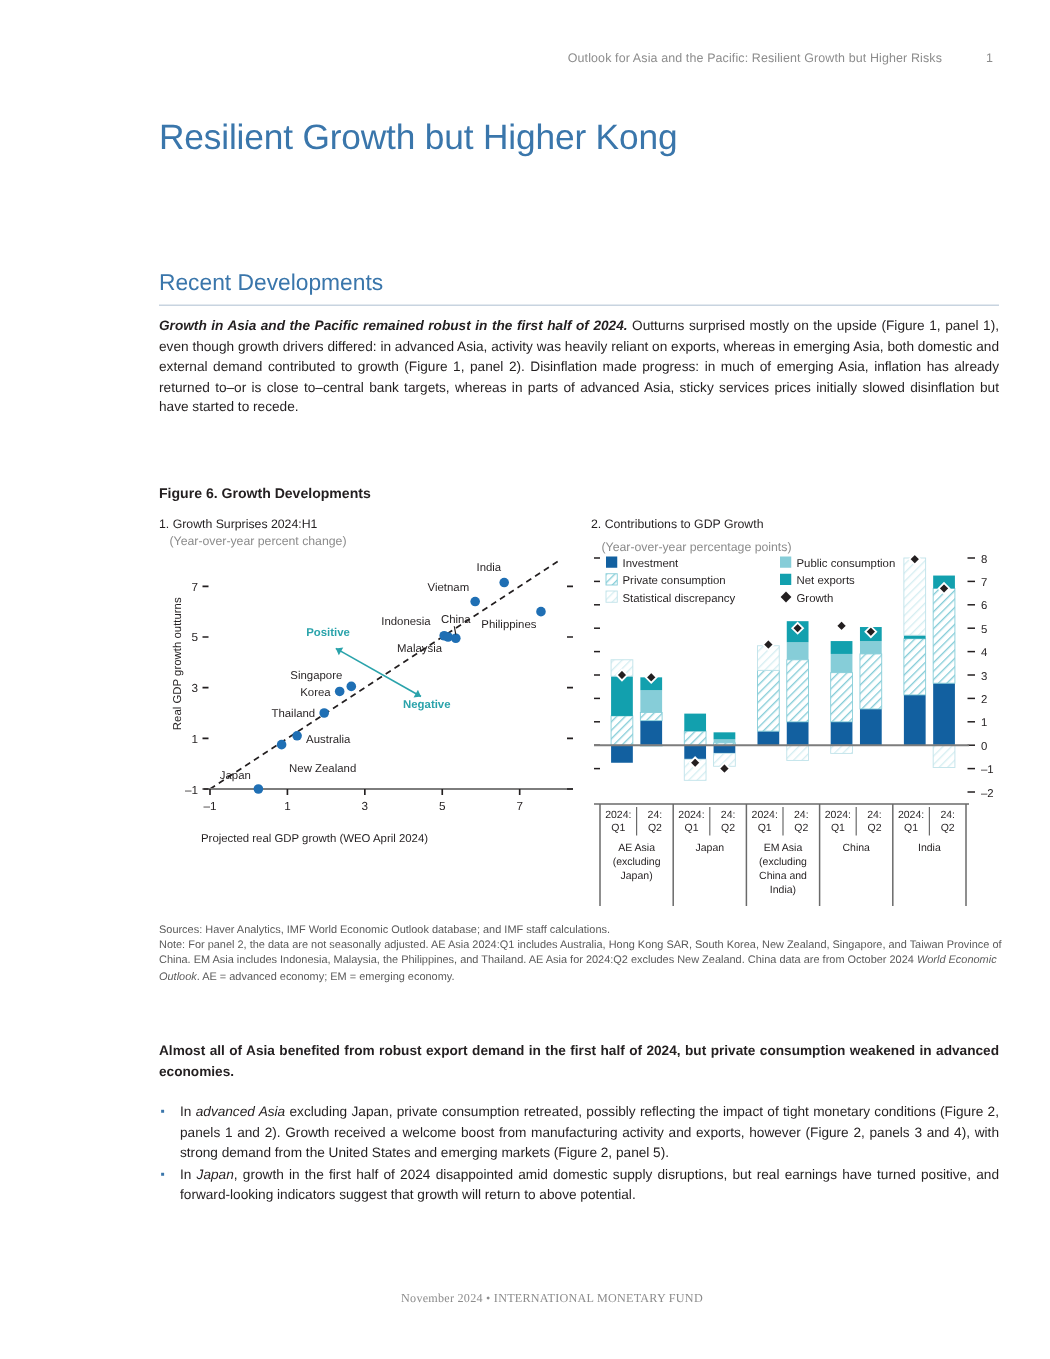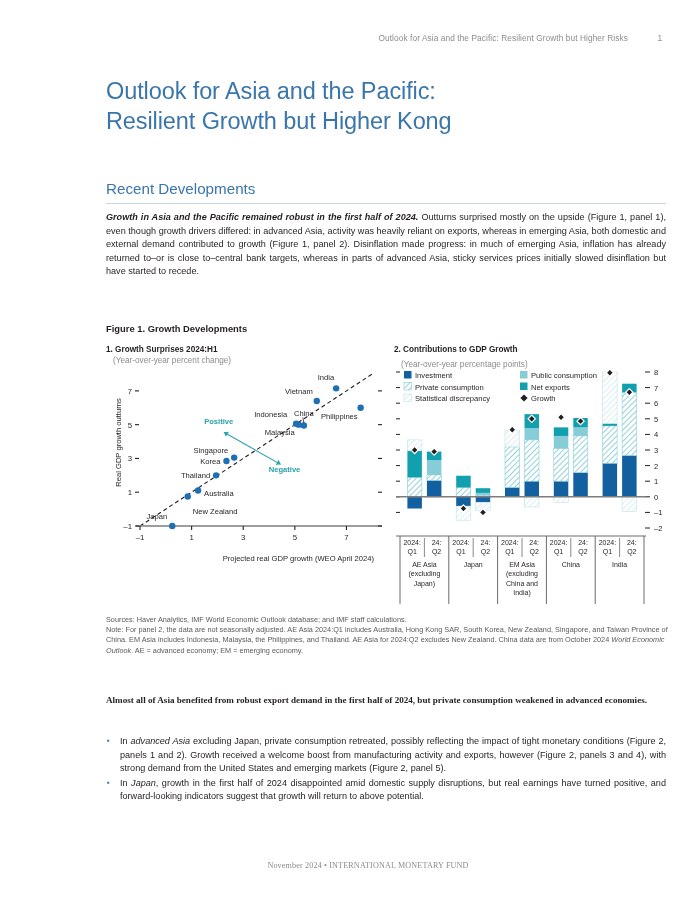--- a/index.html
+++ b/index.html
@@ -54,54 +54,54 @@
   }
   .para b { font-weight:700;font-style:italic; }
   #para1 { top:211px; }
 
   
   .fig-title {
     position:absolute; left:70px; top:323px;
     font-size:9.4px; font-weight:700; color:#231f20;
   }
   .panel-num {
-    position:absolute; font-size:8.2px; font-weight:700; color:#231f20;text-align:right;
+    position:absolute; font-size:8.2px; font-weight:400; color:#231f20;text-align:right;
   }
   .panel-sub {
     position:absolute; font-size:8.2px; color:#8c8c8c;text-align:center;
   }
   #p1num { left:70px; top:345px; }
   #p1sub { left:77px; top:356px; }
   #p2num { left:358px; top:345px; }
   #p2sub { left:365px; top:360px; }
 
   
   .scatter-wrap { position:absolute; left:68px; top:366px; width:288px; height:205px; }
   .sc-ylabel {
     position:absolute; left:-56px; top:72px; width:140px;
     transform:rotate(-90deg);
     font-size:7.6px; color:#231f20; text-align:center;
   }
   .sc-xlabel {
     position:absolute; left:30px; top:188px; width:240px;
-    text-align:right; font-size:7.6px; color:#231f20;
+    text-align:left; font-size:7.6px; color:#231f20;
   }
 
   
   .bar-wrap { position:absolute; left:356px; top:366px; width:286px; height:240px; }
 
   
   .notes {
     position:absolute; left:70px; top:615px; width:562px;
     font-size:7.3px; line-height:10.2px; color:#5a5a5a;
   }
   .notes i { font-style:italic; }
 
   
-  #para2 { top:694px; font-weight:700;font-family:Liberation Serif, serif; }
+  #para2 { top:694px; font-weight:700; }
   .bullets {
     position:absolute; left:70px; top:735px; width:560px;
   }
   .bullet {
     position:relative; padding-left:14px;
     font-size:9.1px; line-height:13.6px; text-align:justify; color:#231f20;
     margin-bottom:1px;
   }
   .bullet:before {
     content:"\25AA"; position:absolute; left:1px; top:-1px;
@@ -121,30 +121,29 @@
 <body>
 
 <div class="page">
 
   <div class="runhead">
     <div class="runhead-title">Outlook for Asia and the Pacific: Resilient Growth but Higher Risks</div>
     <div class="runhead-page">1</div>
   </div>
 
   <div class="chap-title">
-    <div>Outlook for Asia and the Pacific:</div>
     <div>Resilient Growth but Higher Kong</div>
   </div>
 
   <div class="sec-head">Recent Developments</div>
   <div class="sec-rule"></div>
 
   <div class="para" id="para1"><b>Growth in Asia and the Pacific remained robust in the first half of 2024.</b><span> Outturns surprised mostly on the upside (Figure 1, panel 1), even though growth drivers differed: in advanced Asia, activity was heavily reliant on exports, whereas in emerging Asia, both domestic and external demand contributed to growth (Figure 1, panel 2). Disinflation made progress: in much of emerging Asia, inflation has already returned to–or is close to–central bank targets, whereas in parts of advanced Asia, sticky services prices initially slowed disinflation but have started to recede.</span></div>
 
-  <div class="fig-title">Figure 1. Growth Developments</div>
+  <div class="fig-title">Figure 6. Growth Developments</div>
 
   <div class="panel-num" id="p1num">1. Growth Surprises 2024:H1</div>
   <div class="panel-sub" id="p1sub">(Year-over-year percent change)</div>
 
   <div class="panel-num" id="p2num">2. Contributions to GDP Growth</div>
   <div class="panel-sub" id="p2sub">(Year-over-year percentage points)</div>
 
   <div class="scatter-wrap">
     <svg id="scatter-svg" width="288" height="205">
         <line x1="36" y1="160" x2="268.258064516129" y2="8" stroke="#231f20" stroke-width="1.1" stroke-dasharray="4 3"></line>

